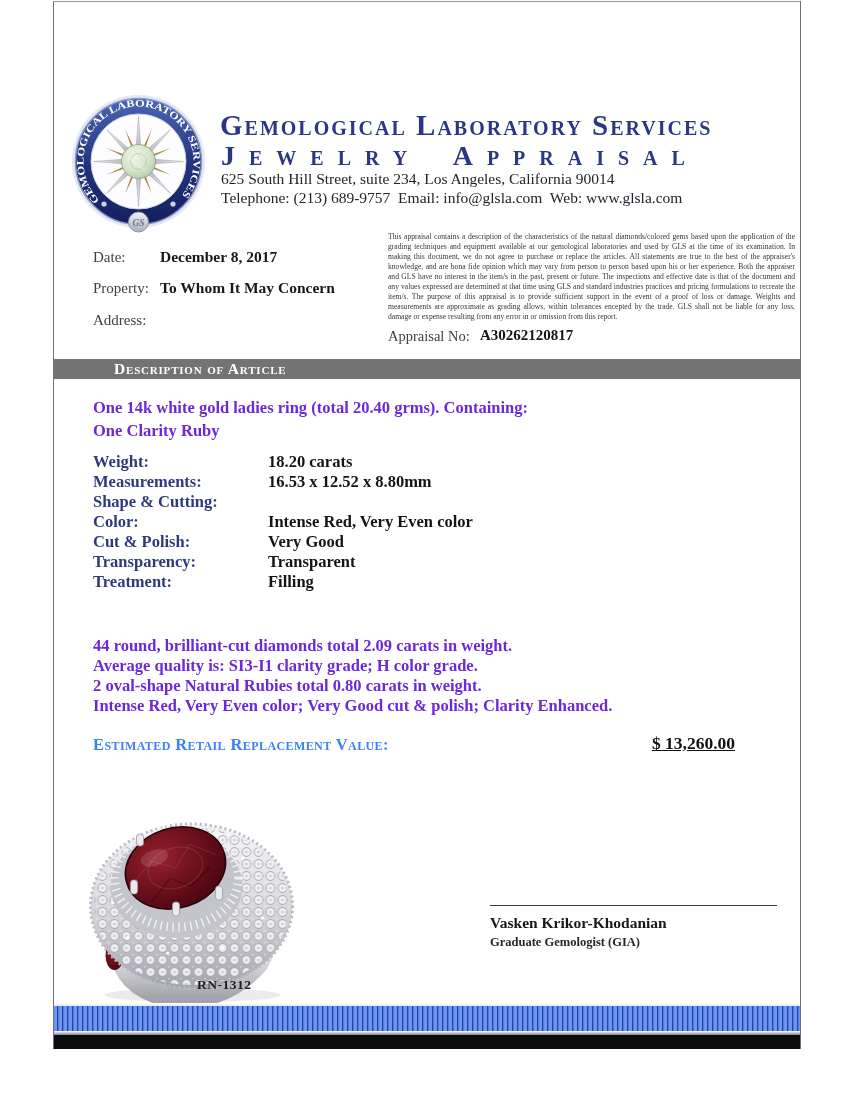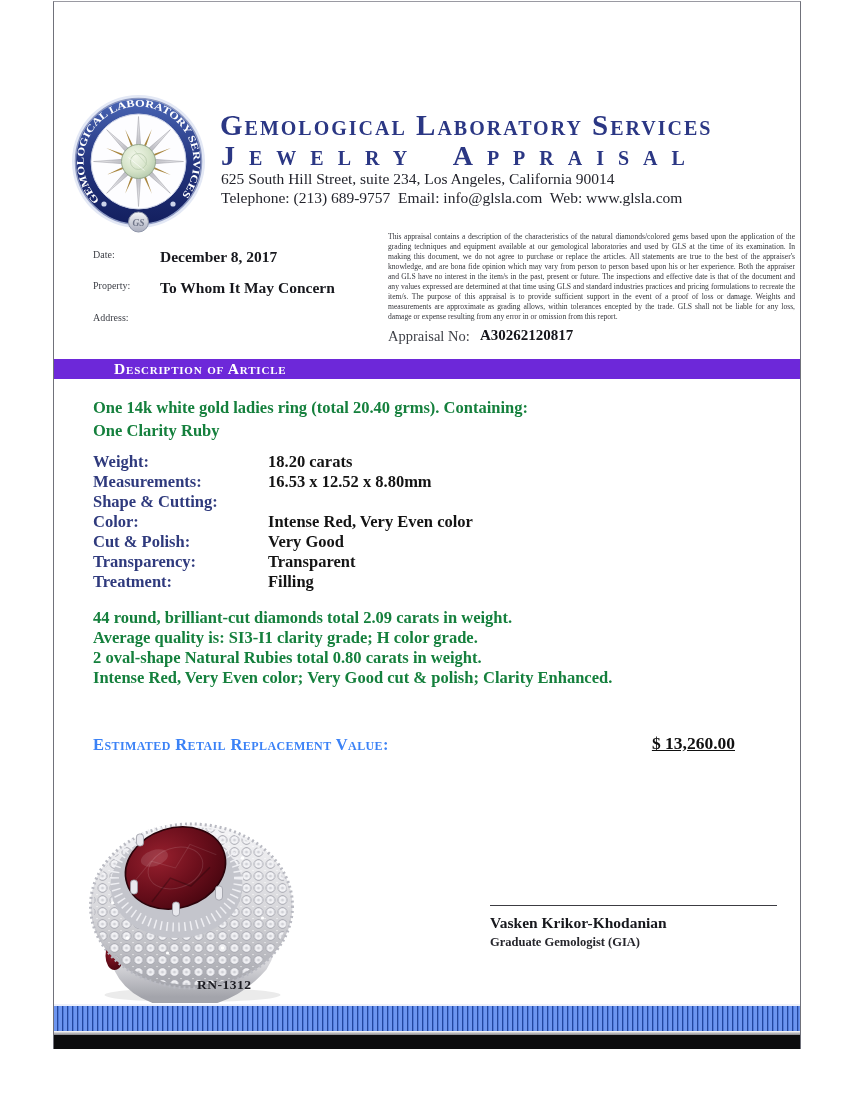--- a/index.html
+++ b/index.html
@@ -19,44 +19,44 @@
     font-variant:small-caps;font-weight:bold;font-size:29px;line-height:31px;
     letter-spacing:2px;color:#2b3784;white-space:nowrap;
   }
   #division-name{
     left:221px;top:141px;width:590px;
     font-variant:small-caps;font-weight:bold;font-size:28px;line-height:29px;
     letter-spacing:14px;word-spacing:12px;color:#2b3784;white-space:nowrap;
   }
   .hdr-addr{left:221px;width:560px;font-size:15.5px;line-height:18px;color:#23242c;white-space:pre-wrap;}
   
-  .meta-label{left:93px;width:70px;font-size:10px;color:#3f4148;}
+  .meta-label{left:93px;width:70px;font-size:15px;color:#3f4148;}
   .meta-value{left:160px;width:280px;font-size:15.5px;font-weight:bold;color:#17181d;}
   #disclaimer{
     left:388px;top:232px;width:407px;font-size:7.6px;line-height:10px;
     color:#35363c;text-align:justify;
   }
   #appraisal-no-label{left:388px;top:328px;font-size:14.5px;color:#3f4148;}
   #appraisal-no-value{left:480px;top:327px;font-size:15px;font-weight:bold;color:#15161b;}
   
   #section-bar{
-    left:54px;top:359px;width:746px;height:20px;background:#6d28d9;
+    left:54px;top:359px;width:746px;height:20px;background:#737373;
   }
   #section-bar-title{
     position:absolute;left:60px;top:0px;line-height:20px;color:#ffffff;
     font-variant:small-caps;font-weight:bold;font-size:15.5px;letter-spacing:0.8px;
   }
-  .body-bold{font-weight:bold;font-size:16.5px;color:#15803d;}
+  .body-bold{font-weight:bold;font-size:16.5px;color:#6d28d9;}
   #intro{left:93px;top:396px;width:640px;line-height:23px;}
   
   #specs{left:93px;top:452px;width:640px;}
   .spec-row{height:20px;position:relative;}
   .spec-label{position:absolute;left:0;font-weight:bold;font-size:16.5px;color:#2f3a7d;}
   .spec-value{position:absolute;left:175px;font-weight:bold;font-size:16.5px;color:#141414;}
-  #summary{left:93px;top:608px;width:660px;line-height:20px;}
+  #summary{left:93px;top:636px;width:660px;line-height:20px;}
   
   #valuation-label{
     left:93px;top:735px;font-variant:small-caps;font-weight:bold;
     font-size:16.5px;letter-spacing:0.4px;color:#3b82f6;
   }
   #valuation-amount{
     left:555px;top:733px;width:180px;text-align:right;
     font-weight:bold;font-size:17.5px;color:#111;text-decoration:underline;
   }
   

